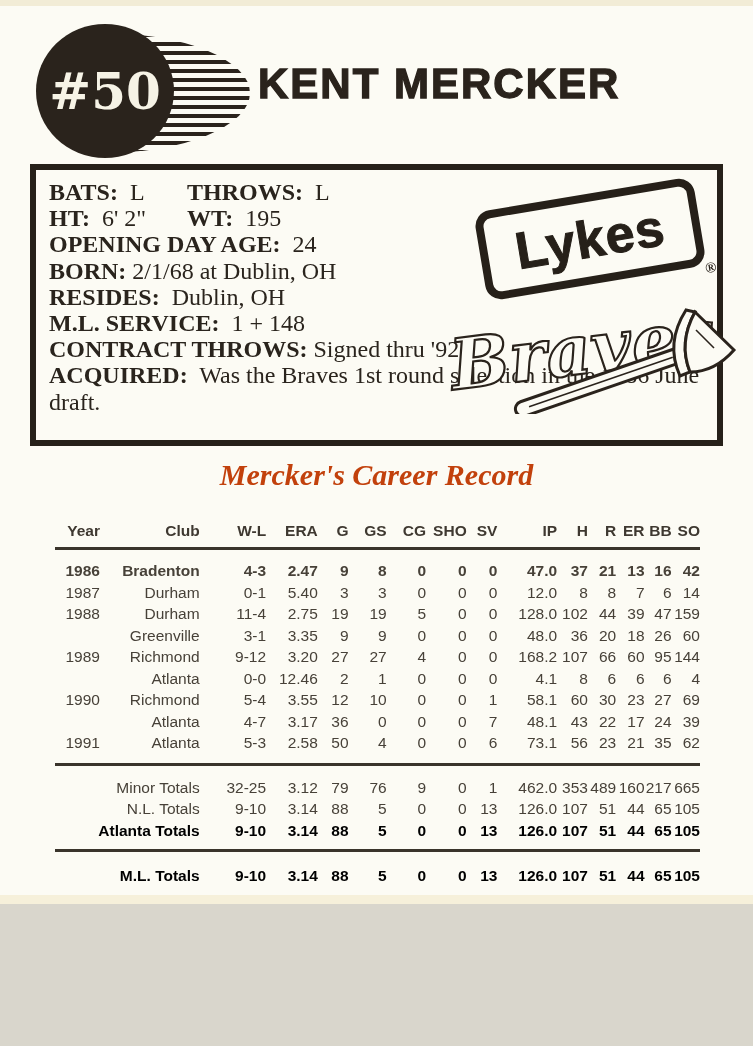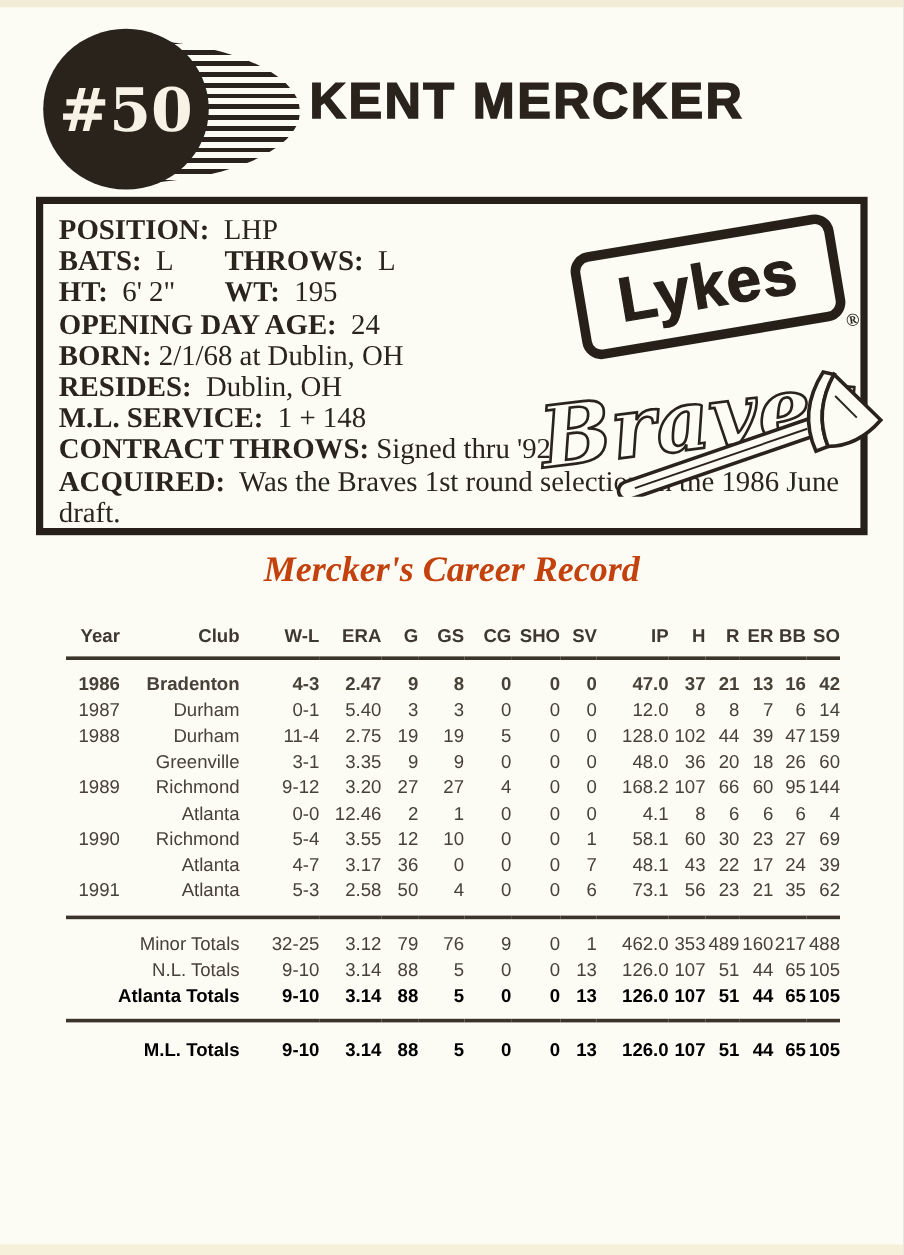--- a/index.html
+++ b/index.html
@@ -1,16 +1,16 @@
 <!DOCTYPE html>
 <html><head>
 <meta charset="utf-8">
 <style>
   html,body{margin:0;padding:0;background:#d9d6cc;}
-  .page{position:relative;width:753px;height:1046px;background:#fcfbf4;overflow:hidden;
+  .page{position:relative;width:753px;height:904px;background:#fcfbf4;overflow:hidden;
         font-family:"Liberation Serif",serif;color:#2a241d;}
   .page::before{content:'';position:absolute;top:0;left:0;right:0;height:6px;background:#f2ecd6;}
   .page::after{content:'';position:absolute;bottom:0;left:0;right:0;height:9px;background:#f6f0da;}
 
   
   .badge{position:absolute;left:0;top:0;}
   .badge-lines{position:absolute;left:103px;top:33px;width:150px;height:120px;
       background:repeating-linear-gradient(#2a231c 0 4px,rgba(0,0,0,0) 4px 9px);
       clip-path:ellipse(98% 50% at 0% 50%);}
   .badge-circle{position:absolute;left:36px;top:24px;width:138px;height:134px;border-radius:50%;
@@ -69,24 +69,20 @@
     <div class="badge-lines"></div>
     <div class="badge-circle">
       <span class="badge-num">#50</span>
     </div>
   </div>
 
   <h1 class="player-name">KENT MERCKER</h1>
 
   <div class="info-box">
     <div class="info-line">
-      <span class="info-label">POSITION:</span>&nbsp;
-      <span>LHP</span>
-    </div>
-    <div class="info-line">
       <span class="pair-first"><span class="info-label">BATS:</span>&nbsp;
       <span>L</span></span>
       <span class="info-label">THROWS:</span>&nbsp;
       <span>L</span>
     </div>
     <div class="info-line">
       <span class="pair-first"><span class="info-label">HT:</span>&nbsp;
       <span>6' 2"</span></span>
       <span class="info-label">WT:</span>&nbsp;
       <span>195</span>
@@ -338,21 +334,21 @@
             <td>79</td>
             <td>76</td>
             <td>9</td>
             <td>0</td>
             <td>1</td>
             <td>462.0</td>
             <td>353</td>
             <td>489</td>
             <td>160</td>
             <td>217</td>
-            <td>488</td>
+            <td>665</td>
           </tr>
           <tr>
             <td class="left" colspan="2">N.L. Totals</td>
             <td>9-10</td>
             <td>3.14</td>
             <td>88</td>
             <td>5</td>
             <td>0</td>
             <td>0</td>
             <td>13</td>

